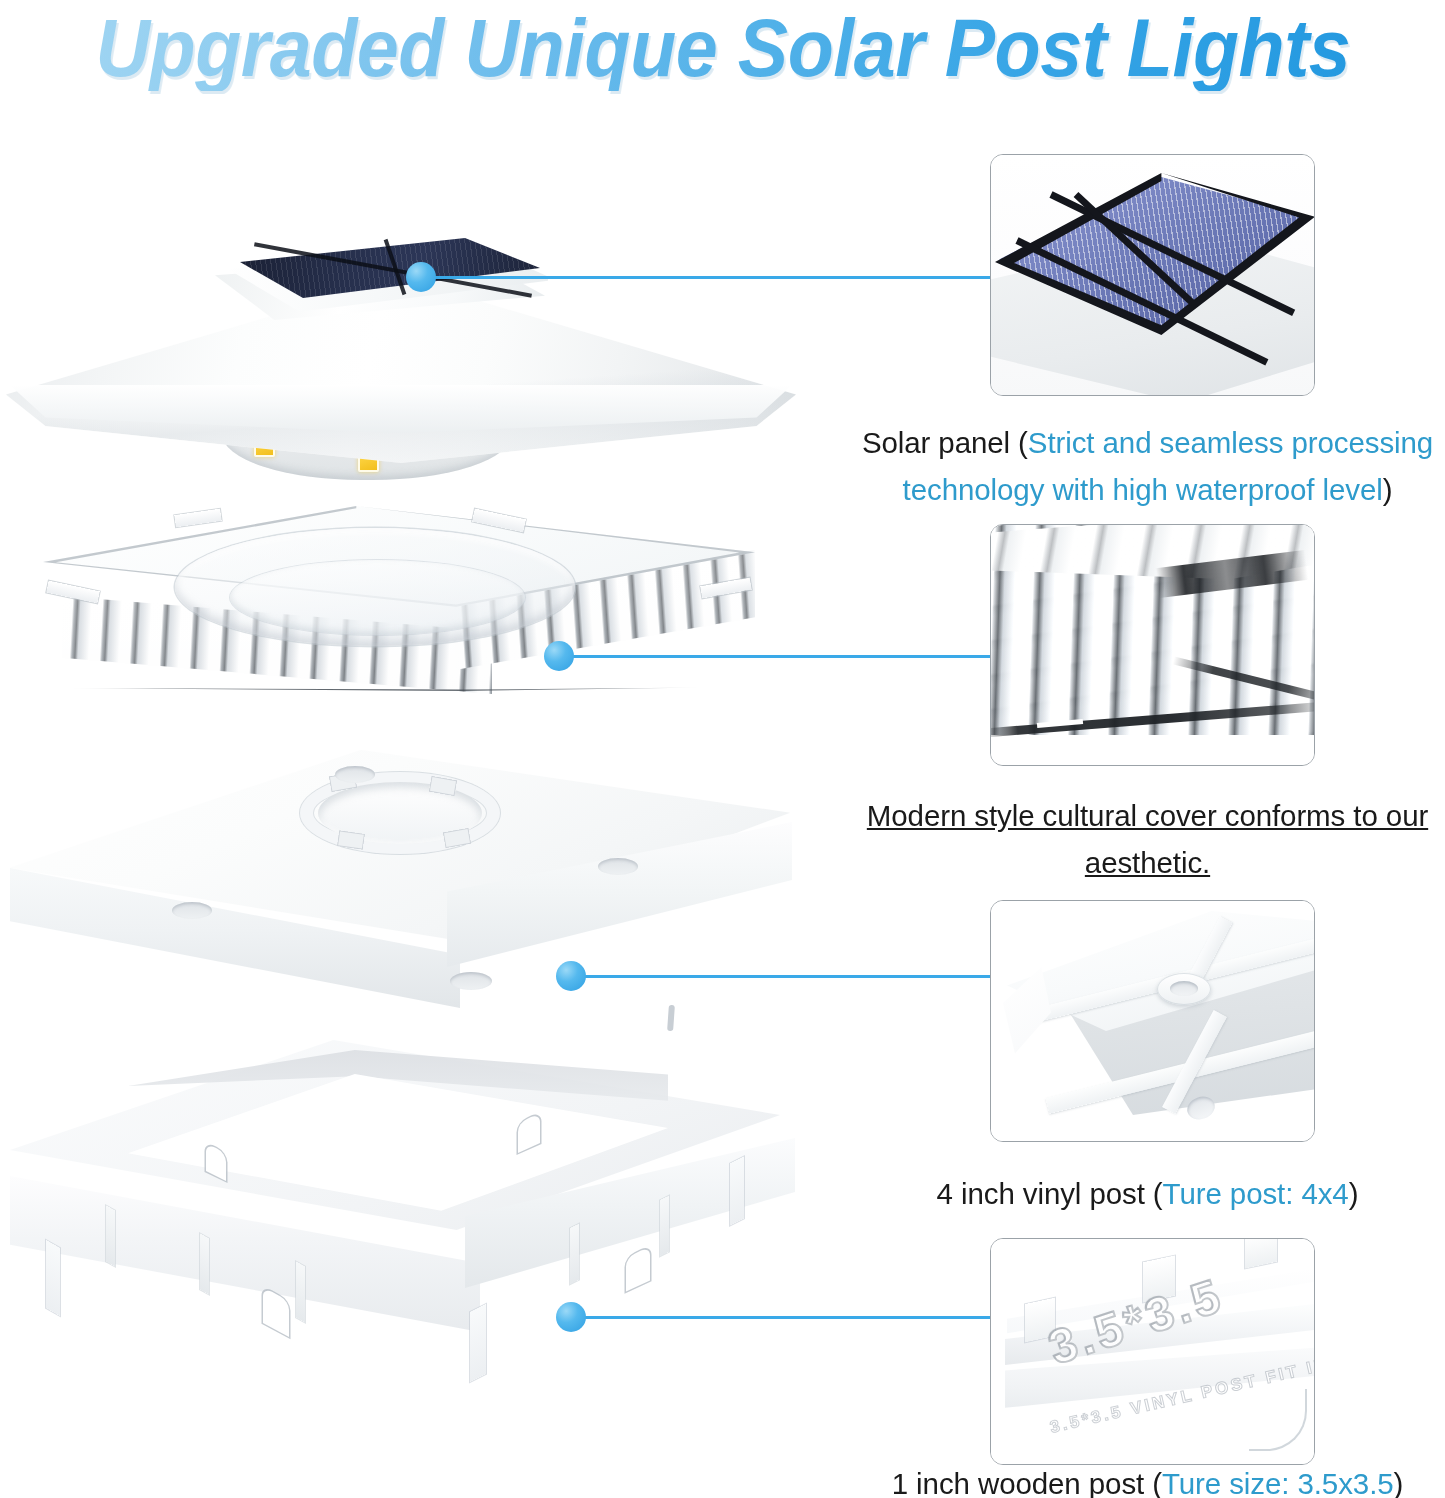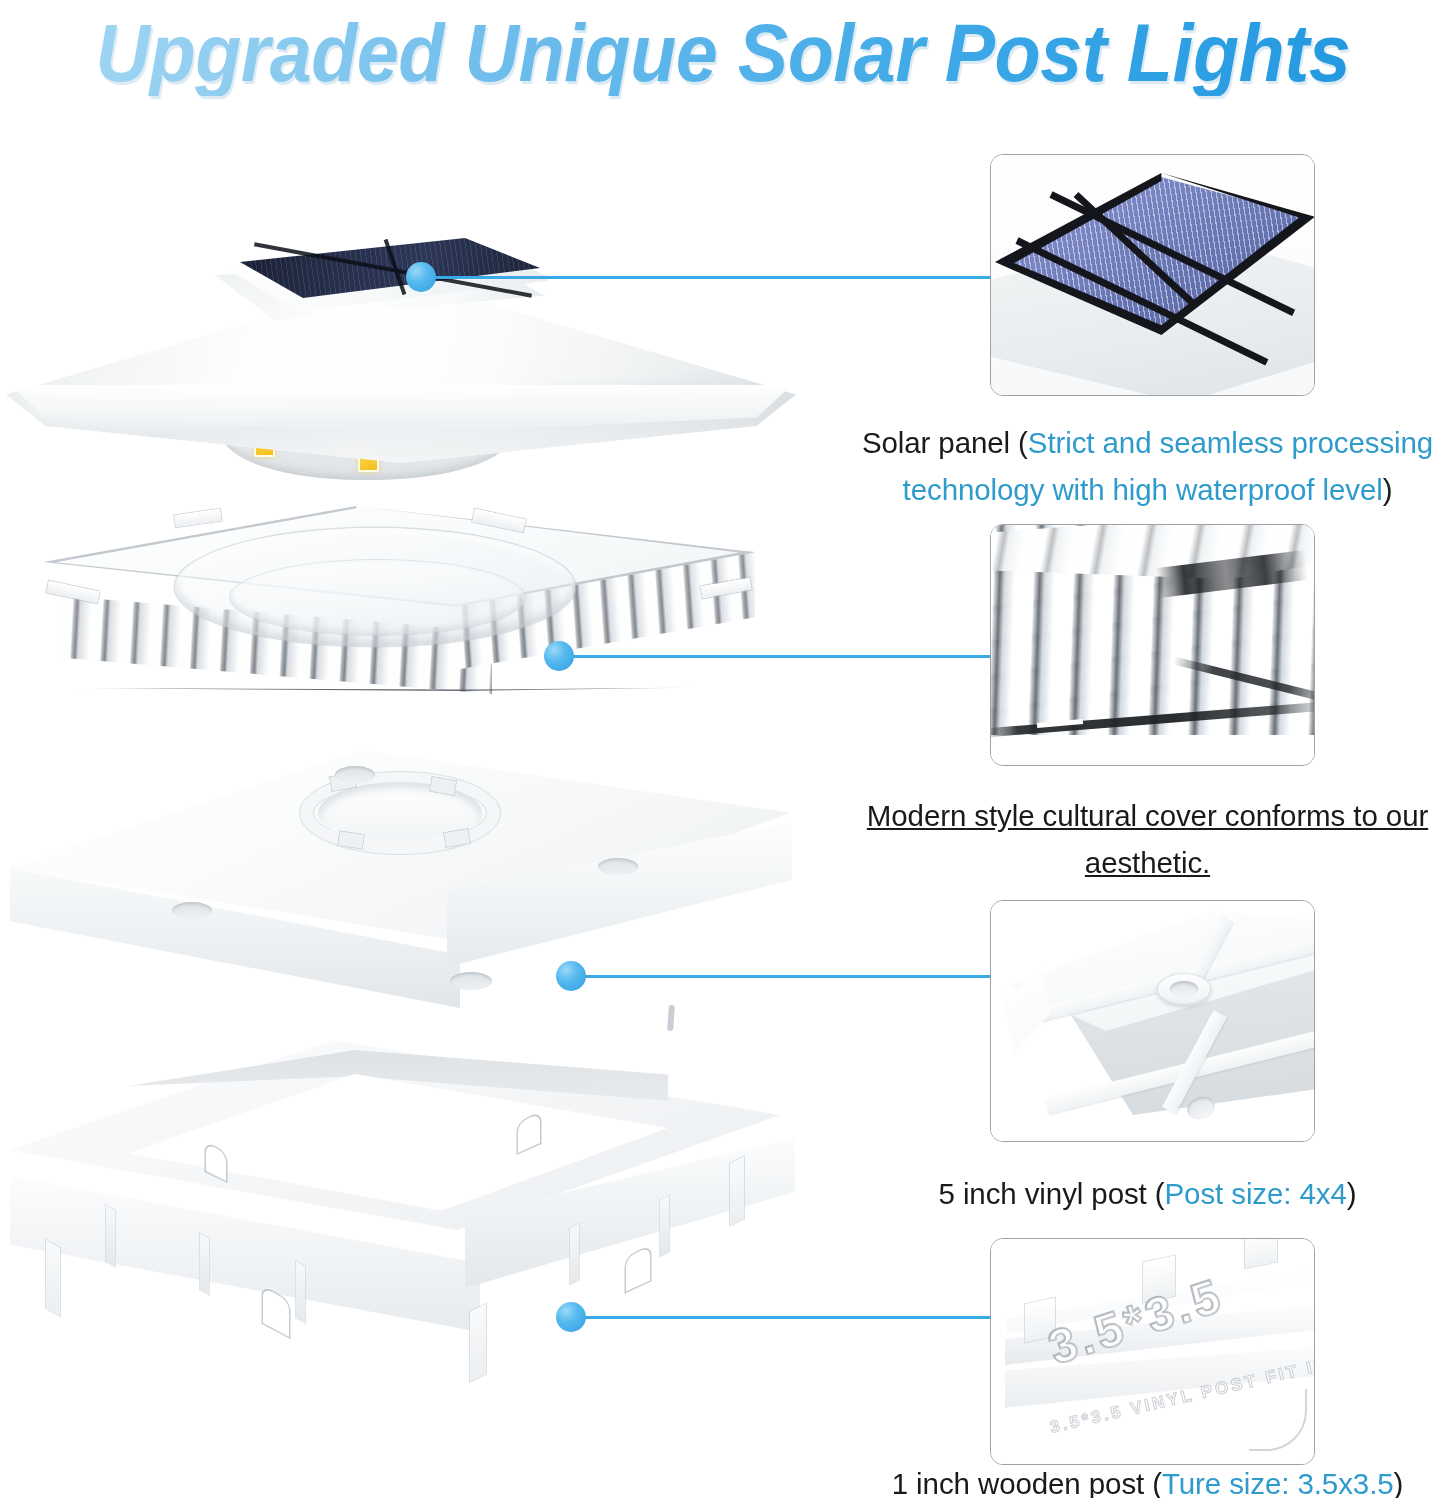--- a/index.html
+++ b/index.html
@@ -17,21 +17,21 @@
   }
 
   
   .title-wrap {
     position: absolute;
     left: 0;
     top: 0;
     width: 1445px;
     height: 96px;
     display: flex;
-    align-items: flex-end;
+    align-items: center;
     justify-content: center;
   }
   .title {
     font-family: "Liberation Sans", sans-serif;
     font-weight: 700;
     font-style: italic;
     font-size: 82px;
     line-height: 86px;
     letter-spacing: -0.5px;
     white-space: nowrap;
@@ -867,21 +867,21 @@
     <div class="ins3-rib-h ins3-rib-2"></div>
     <div class="ins3-rib-v ins3-rib-v1"></div>
     <div class="ins3-rib-v ins3-rib-v2"></div>
     <div class="ins3-boss"></div>
     <div class="ins3-boss-hole"></div>
     <div class="ins3-hole2"></div>
     <div class="ins3-edge"></div>
   </div>
 
   <div class="caption" style="top:1154px;">
-    <span>5 inch vinyl post (</span><span class="hl">Post size: 4x4</span><span>)</span>
+    <span>4 inch vinyl post (</span><span class="hl">Ture post: 4x4</span><span>)</span>
   </div>
 
   <div class="detail-box ins4">
     <div class="ins4-bg"></div>
     <div class="ins4-toprail"></div>
     <div class="ins4-bar"></div>
     <div class="ins4-bar2"></div>
     <div class="ins4-tab ins4-tab-1"></div>
     <div class="ins4-tab ins4-tab-2"></div>
     <div class="ins4-tab ins4-tab-3"></div>

